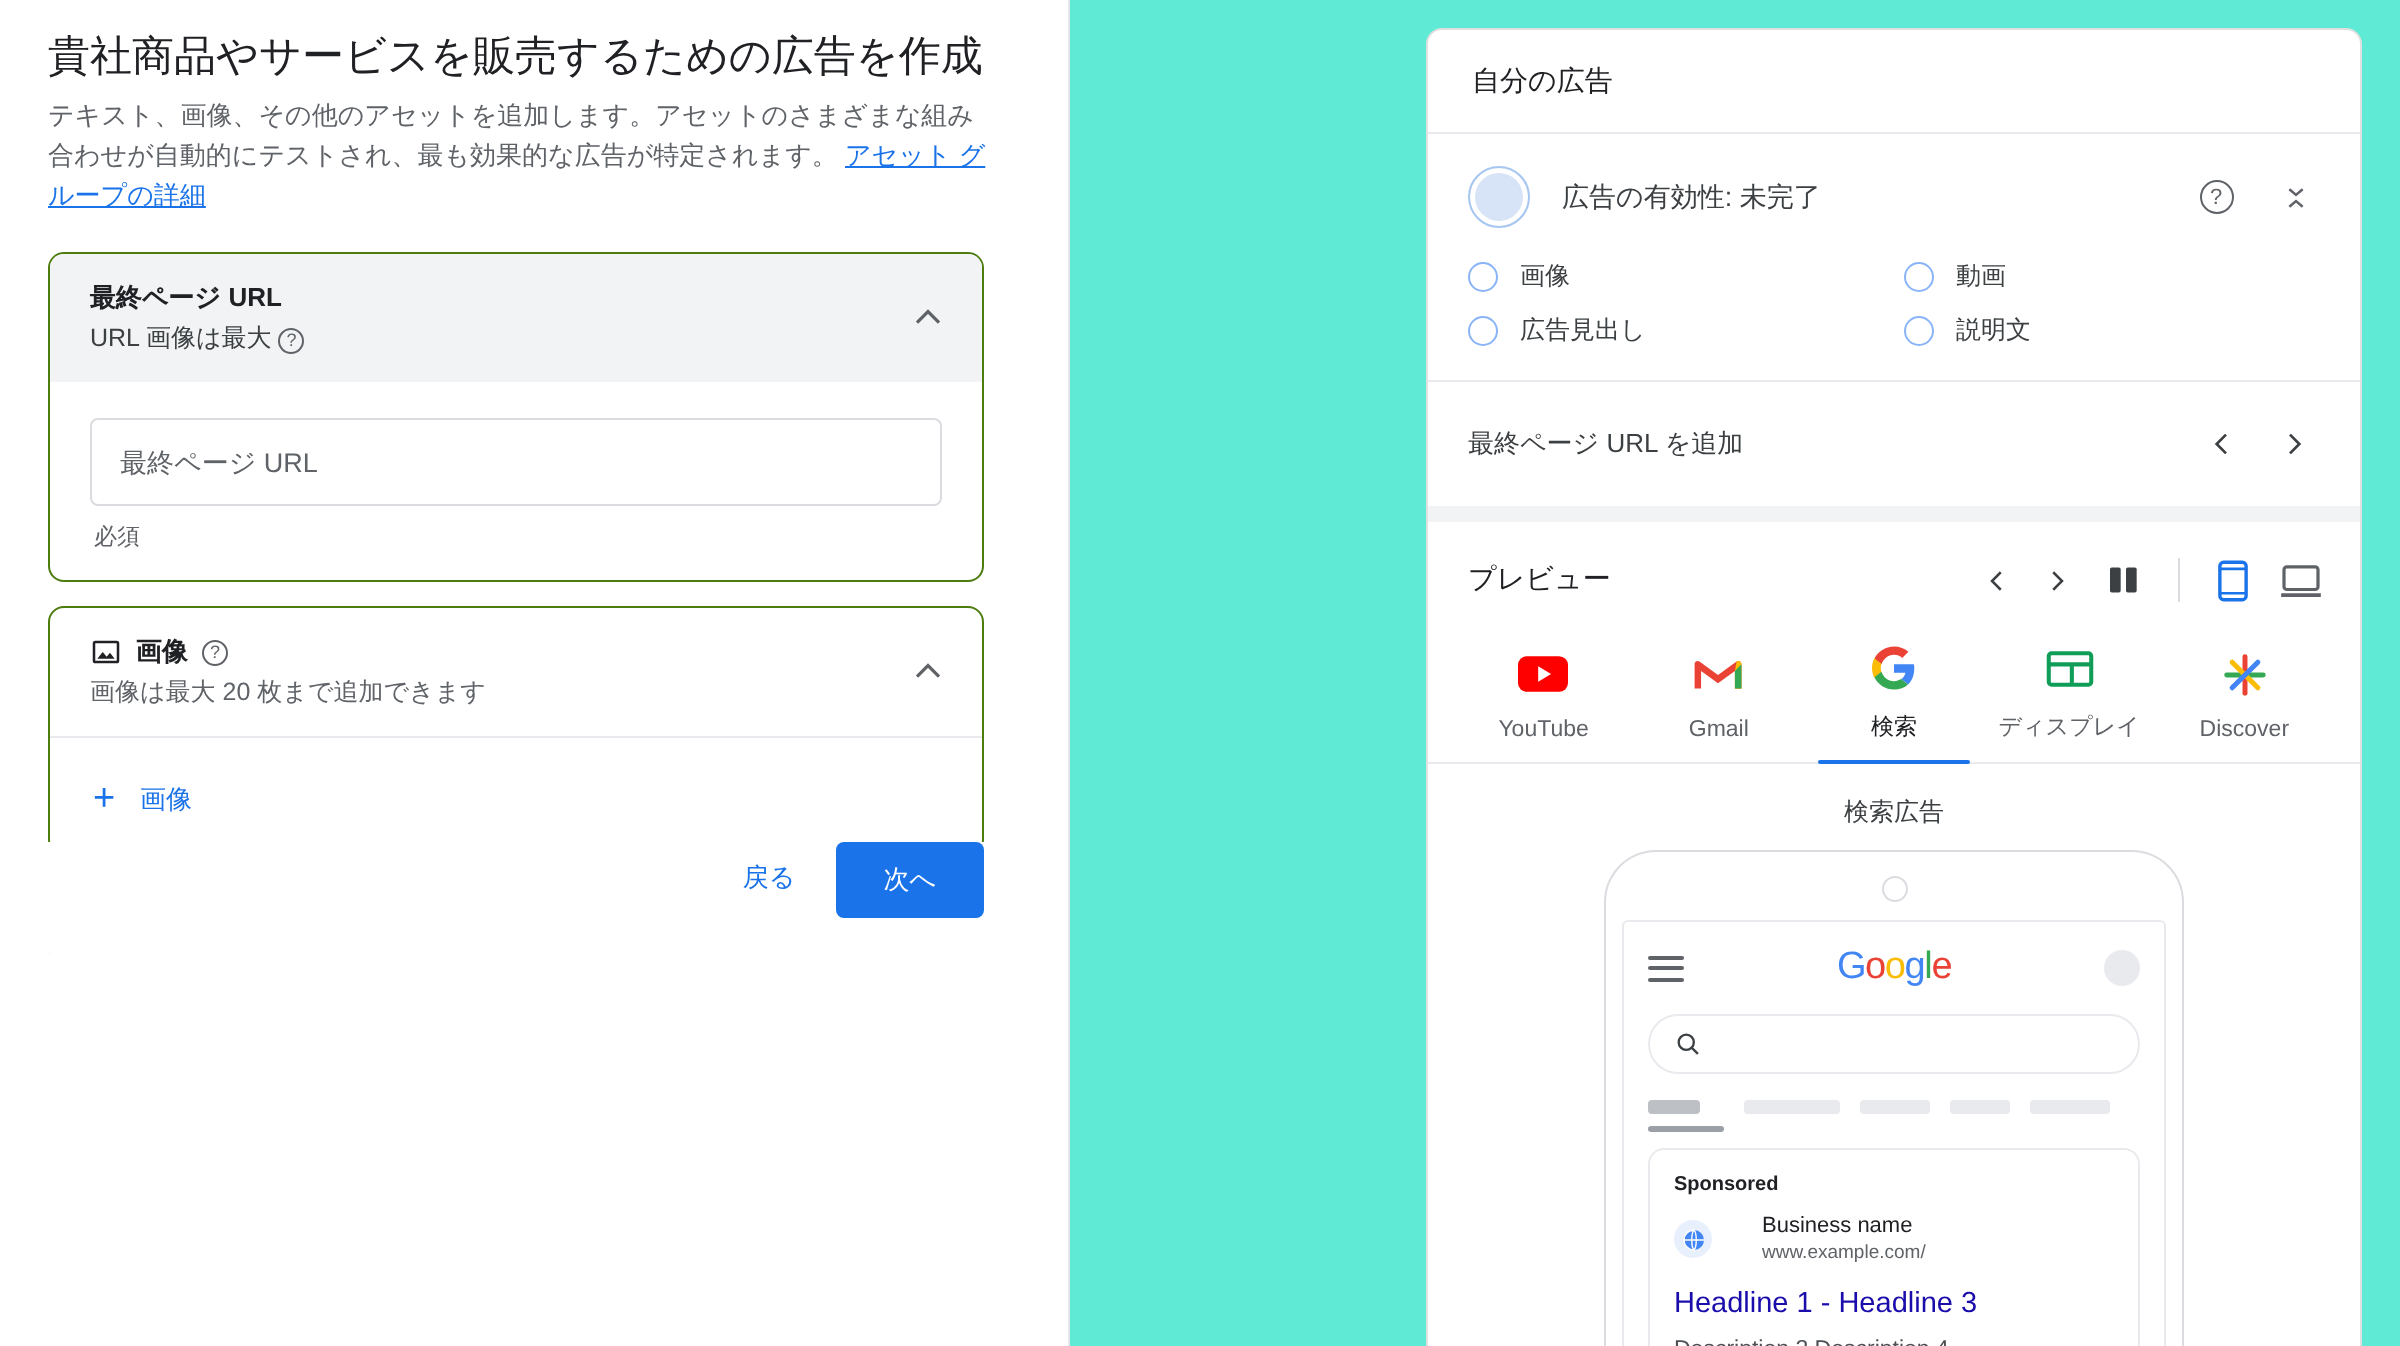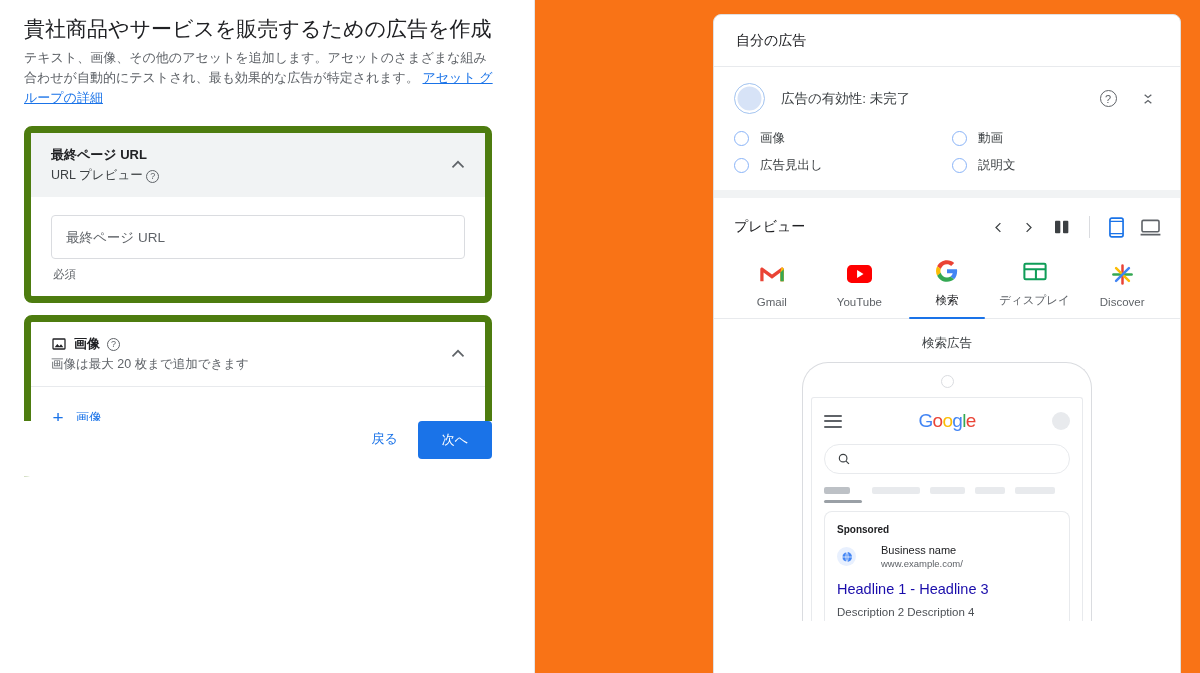--- a/index.html
+++ b/index.html
@@ -36,21 +36,21 @@
     max-width: 472px;
   }
   .page-sub a {
     color: #1a73e8; text-decoration: underline; cursor: pointer;
   }
 
   
   .card {
     margin: 0 42px 0 24px;
     background: #fff;
-    border: 7px solid #4d7c0f;
+    border: 1px solid #4d7c0f;
     border-radius: 8px;
     overflow: hidden;
   }
   .card + .card { margin-top: 12px; }
   .card.first { margin-top: 18px; }
 
   .card-head {
     position: relative;
     padding: 13px 48px 12px 20px;
     min-height: 60px;
@@ -137,21 +137,21 @@
   }
 
   
   .v-divider {
     width: 1px; height: 673px; background: #e4e6e9; flex: 0 0 1px;
   }
 
   
   .right-pane {
     flex: 1 1 auto; height: 673px;
-    background: #f97316;
+    background: #5eead4;
     position: relative; overflow: hidden;
   }
   .preview-panel {
     position: absolute;
     left: 178px; top: 14px;
     width: 468px;
     background: #fff;
     border: 1px solid #e0e0e0;
     border-radius: 8px 8px 0 0;
     min-height: 660px;
@@ -309,21 +309,21 @@
       <span>テキスト、画像、その他のアセットを追加します。アセットのさまざまな組み合わせが自動的にテストされ、最も効果的な広告が特定されます。</span>
       <a href="#">アセット グループの詳細</a>
     </p>
 
     <div class="card first shadedcard">
       <div class="card-head shaded">
         <div class="card-title-row">
           <span class="t">最終ページ URL</span>
         </div>
         <div class="card-sub dark">
-          <span>URL プレビュー</span>
+          <span>URL 画像は最大</span>
           <span class="help-q">?</span>
         </div>
         <span class="chev">
           <svg width="22" height="22" viewBox="0 0 24 24" fill="none" stroke="#5f6368" stroke-width="1.8">
               <path d="M6 14.5l6-6 6 6"></path>
             </svg>
         </span>
       </div>
       <div class="card-body">
         <input class="text-input" type="text" placeholder="最終ページ URL" style="">
@@ -444,20 +444,33 @@
         <div class="check-item">
           <span class="ring"></span>
           <span>広告見出し</span>
         </div>
         <div class="check-item">
           <span class="ring"></span>
           <span>説明文</span>
         </div>
       </div>
 
+      <div class="url-row">
+        <span class="lbl">最終ページ URL を追加</span>
+        <span class="nav-chev">
+          <svg width="16" height="16" viewBox="0 0 24 24" fill="none" stroke="#3c4043" stroke-width="2">
+              <path d="M15 5l-7 7 7 7"></path>
+            </svg>
+        </span>
+        <span class="nav-chev">
+          <svg width="16" height="16" viewBox="0 0 24 24" fill="none" stroke="#3c4043" stroke-width="2">
+              <path d="M9 5l7 7-7 7"></path>
+            </svg>
+        </span>
+      </div>
 
       <div class="preview-head">
         <span class="lbl">プレビュー</span>
         <span class="nav-chev">
           <svg width="15" height="15" viewBox="0 0 24 24" fill="none" stroke="#3c4043" stroke-width="2">
               <path d="M15 5l-7 7 7 7"></path>
             </svg>
         </span>
         <span class="nav-chev">
           <svg width="15" height="15" viewBox="0 0 24 24" fill="none" stroke="#3c4043" stroke-width="2">
@@ -479,41 +492,41 @@
         </span>
         <span class="icon-btn" style="margin-left:6px;">
           <svg width="21" height="17" viewBox="0 0 22 18" fill="none" stroke="#5f6368" stroke-width="1.7">
             <rect x="2" y="1.5" width="18" height="12" rx="1.5"></rect>
               <path d="M0.5 16.5h21" stroke-width="2"></path>
           </svg>
         </span>
       </div>
 
       <div class="plat-tabs">
+        <div class="plat">
+          <div class="glyph">
+            <svg width="25" height="18" viewBox="0 0 28 20">
+              <rect width="28" height="20" rx="5" fill="#FF0000"></rect>
+                <path d="M11.3 5.6l7.2 4.4-7.2 4.4z" fill="#fff"></path>
+            </svg>
+          </div>
+          <div class="nm">YouTube</div>
+        </div>
         <div class="plat">
           <div class="glyph">
             <svg width="24" height="18" viewBox="0 0 26 20">
               <path d="M2 18V6l11 8L24 6v12z" fill="#fff"></path>
               <path d="M0 4.5c0-1.4 1.6-2.2 2.7-1.4L13 10.6 23.3 3.1C24.4 2.3 26 3.1 26 4.5V18h-3.6V8.4L13 15.2 3.6 8.4V18H0z" fill="#EA4335"></path>
               <path d="M22.4 18H26V4.5c0-1.4-1.6-2.2-2.7-1.4L22.4 8.4z" fill="#FBBC04"></path>
               <path d="M0 18h3.6V8.4L0 4.7z" fill="#C5221F" opacity="0"></path>
               <path d="M22.4 8.4V18H26V4.6z" fill="#34A853"></path>
               <path d="M13 10.6L2.7 3.1C1.6 2.3 0 3.1 0 4.5v1.3l13 9.4 13-9.4V4.5c0-1.4-1.6-2.2-2.7-1.4z" fill="#4285F4" opacity="0"></path>
             </svg>
           </div>
           <div class="nm">Gmail</div>
-        </div>
-        <div class="plat">
-          <div class="glyph">
-            <svg width="25" height="18" viewBox="0 0 28 20">
-              <rect width="28" height="20" rx="5" fill="#FF0000"></rect>
-                <path d="M11.3 5.6l7.2 4.4-7.2 4.4z" fill="#fff"></path>
-            </svg>
-          </div>
-          <div class="nm">YouTube</div>
         </div>
         <div class="plat active">
           <div class="glyph">
             <svg width="22" height="22" viewBox="0 0 48 48">
               <path fill="#EA4335" d="M24 9.5c3.5 0 6.6 1.2 9 3.6l6.7-6.7C35.6 2.6 30.2.5 24 .5 14.6.5 6.5 5.9 2.6 13.8l7.8 6.1C12.3 14 17.6 9.5 24 9.5z"></path>
               <path fill="#4285F4" d="M46.1 24.6c0-1.6-.1-3.2-.4-4.6H24v9.1h12.4c-.5 2.9-2.2 5.4-4.6 7l7.6 5.9c4.4-4.1 6.7-10.2 6.7-17.4z"></path>
               <path fill="#FBBC05" d="M10.4 28.5c-.5-1.4-.8-2.9-.8-4.5s.3-3.1.8-4.5l-7.8-6.1C.9 16.6 0 20.2 0 24s.9 7.4 2.6 10.6z"></path>
               <path fill="#34A853" d="M24 47.5c6.2 0 11.5-2 15.3-5.5l-7.6-5.9c-2.1 1.4-4.8 2.3-7.7 2.3-6.4 0-11.7-4.5-13.6-10.4l-7.8 6.1C6.5 42.1 14.6 47.5 24 47.5z"></path>
             </svg>
           </div>

